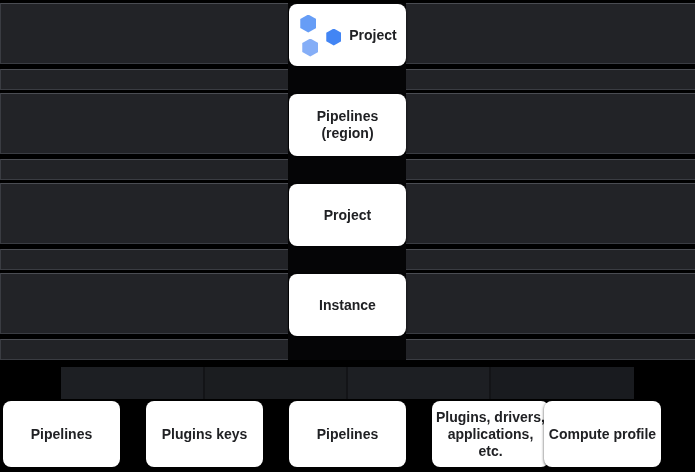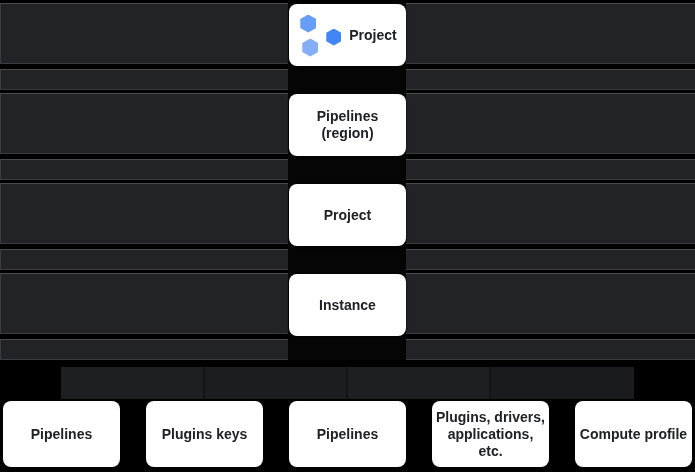--- a/index.html
+++ b/index.html
@@ -97,21 +97,21 @@
   .node-project   { top: 4px; gap: 7px; }
   .node-location  { top: 94px; }
   .node-instance  { top: 184px; }
   .node-namespace { top: 274px; }
 
   .node.child { top: 401px; height: 66px; }
   .child-1 { left: 3px; }
   .child-2 { left: 146px; }
   .child-3 { left: 289px; }
   .child-4 { left: 432px; }
-  .child-5 { left: 575px; }
+  .child-5 { left: 544px; }
 
   
   .hexicon {
     position: relative;
     width: 44px;
     height: 43px;
     flex: 0 0 auto;
   }
   .hex {
     position: absolute;

